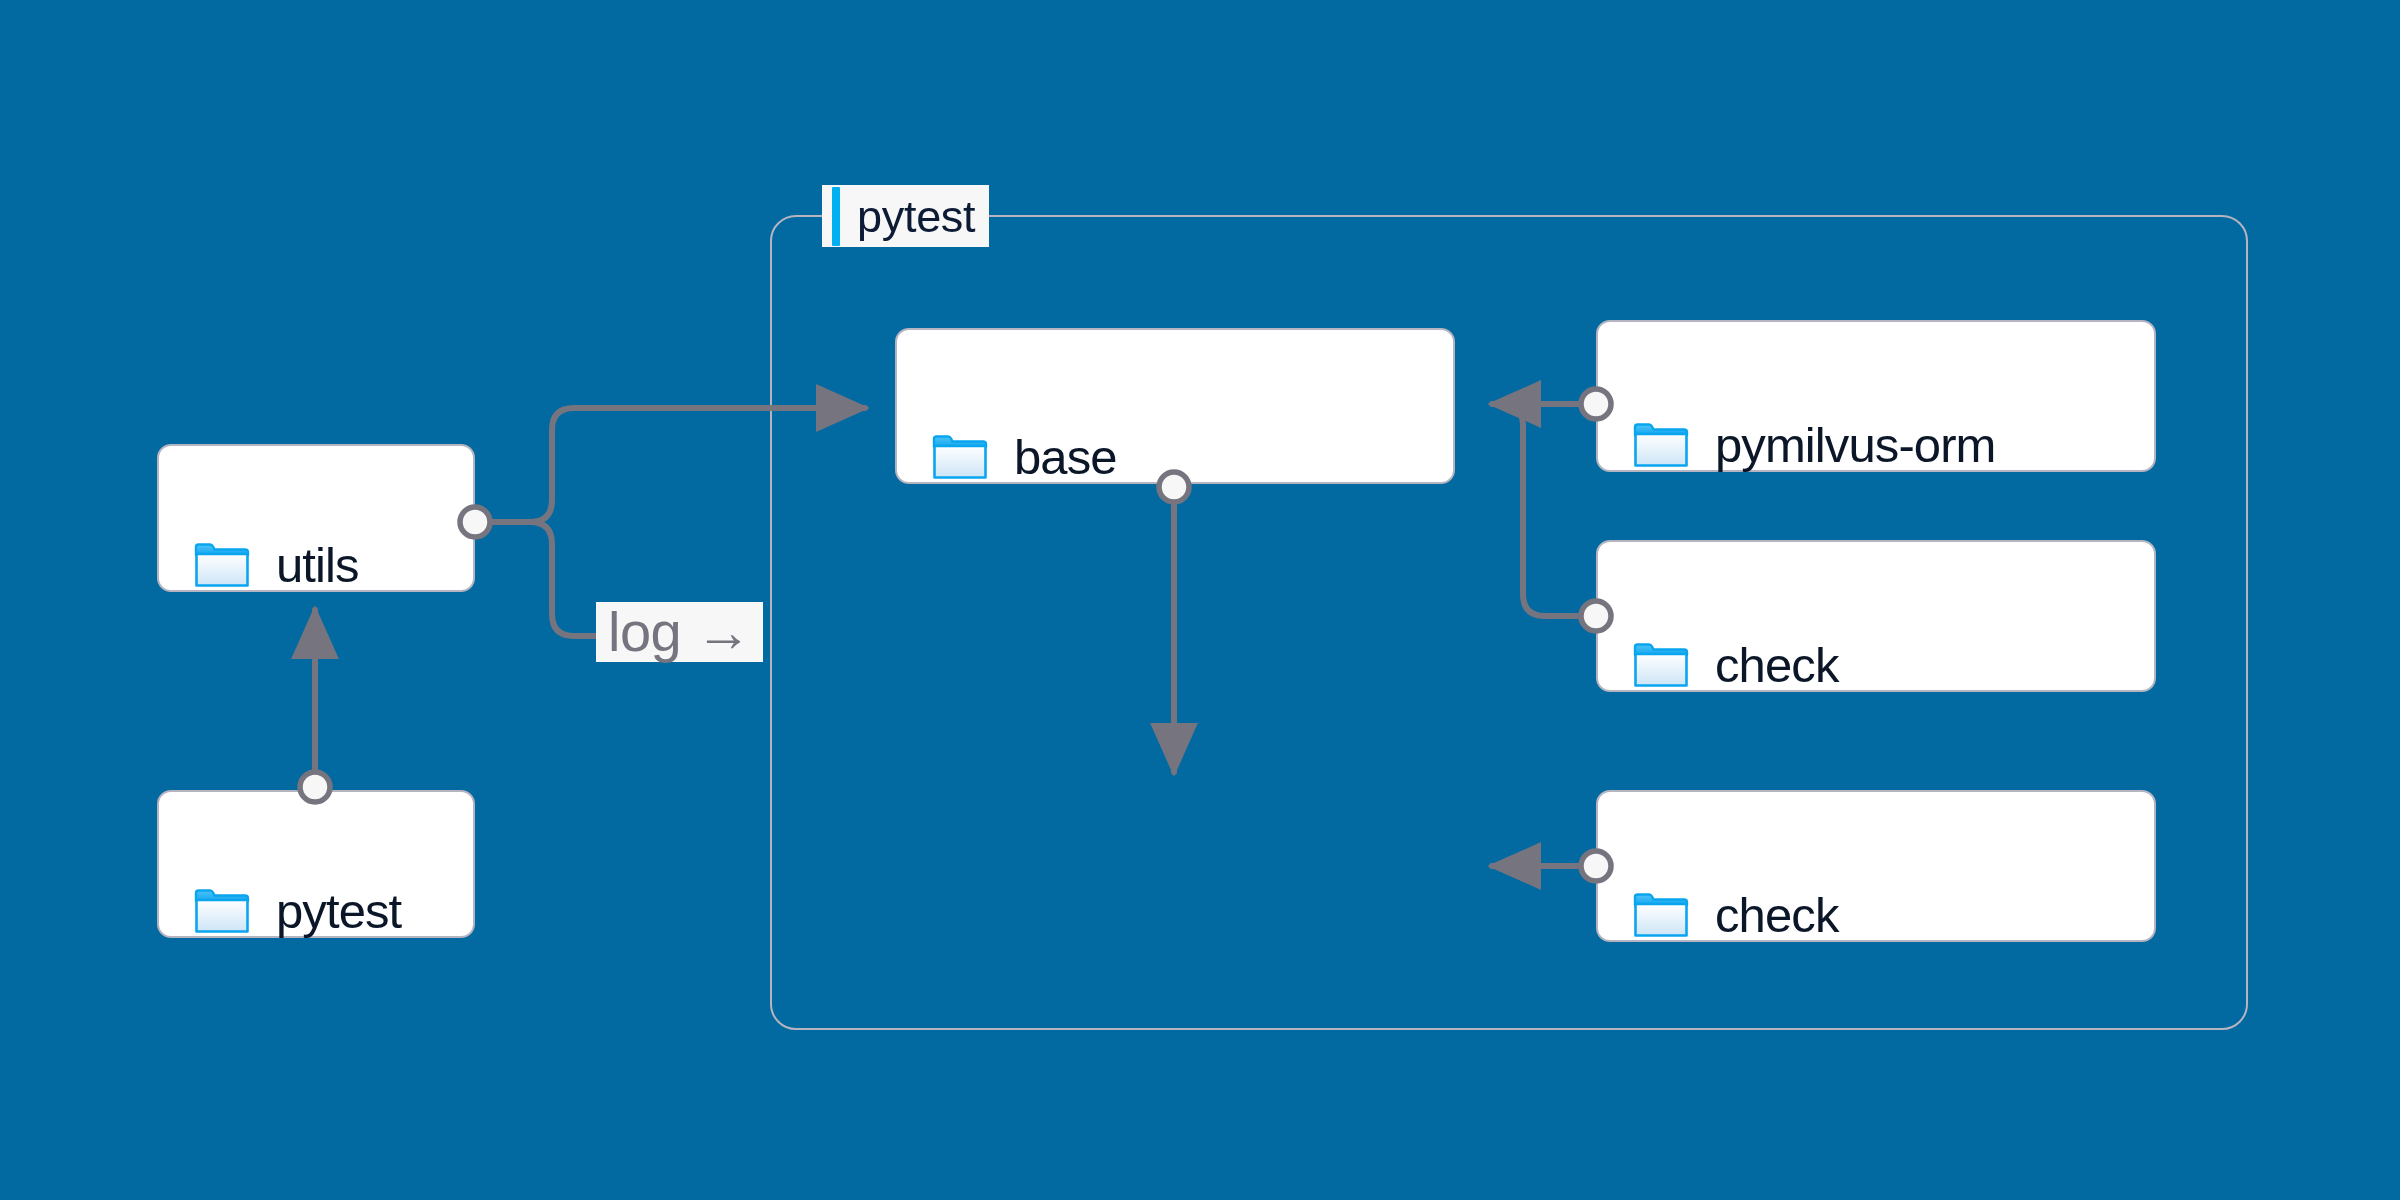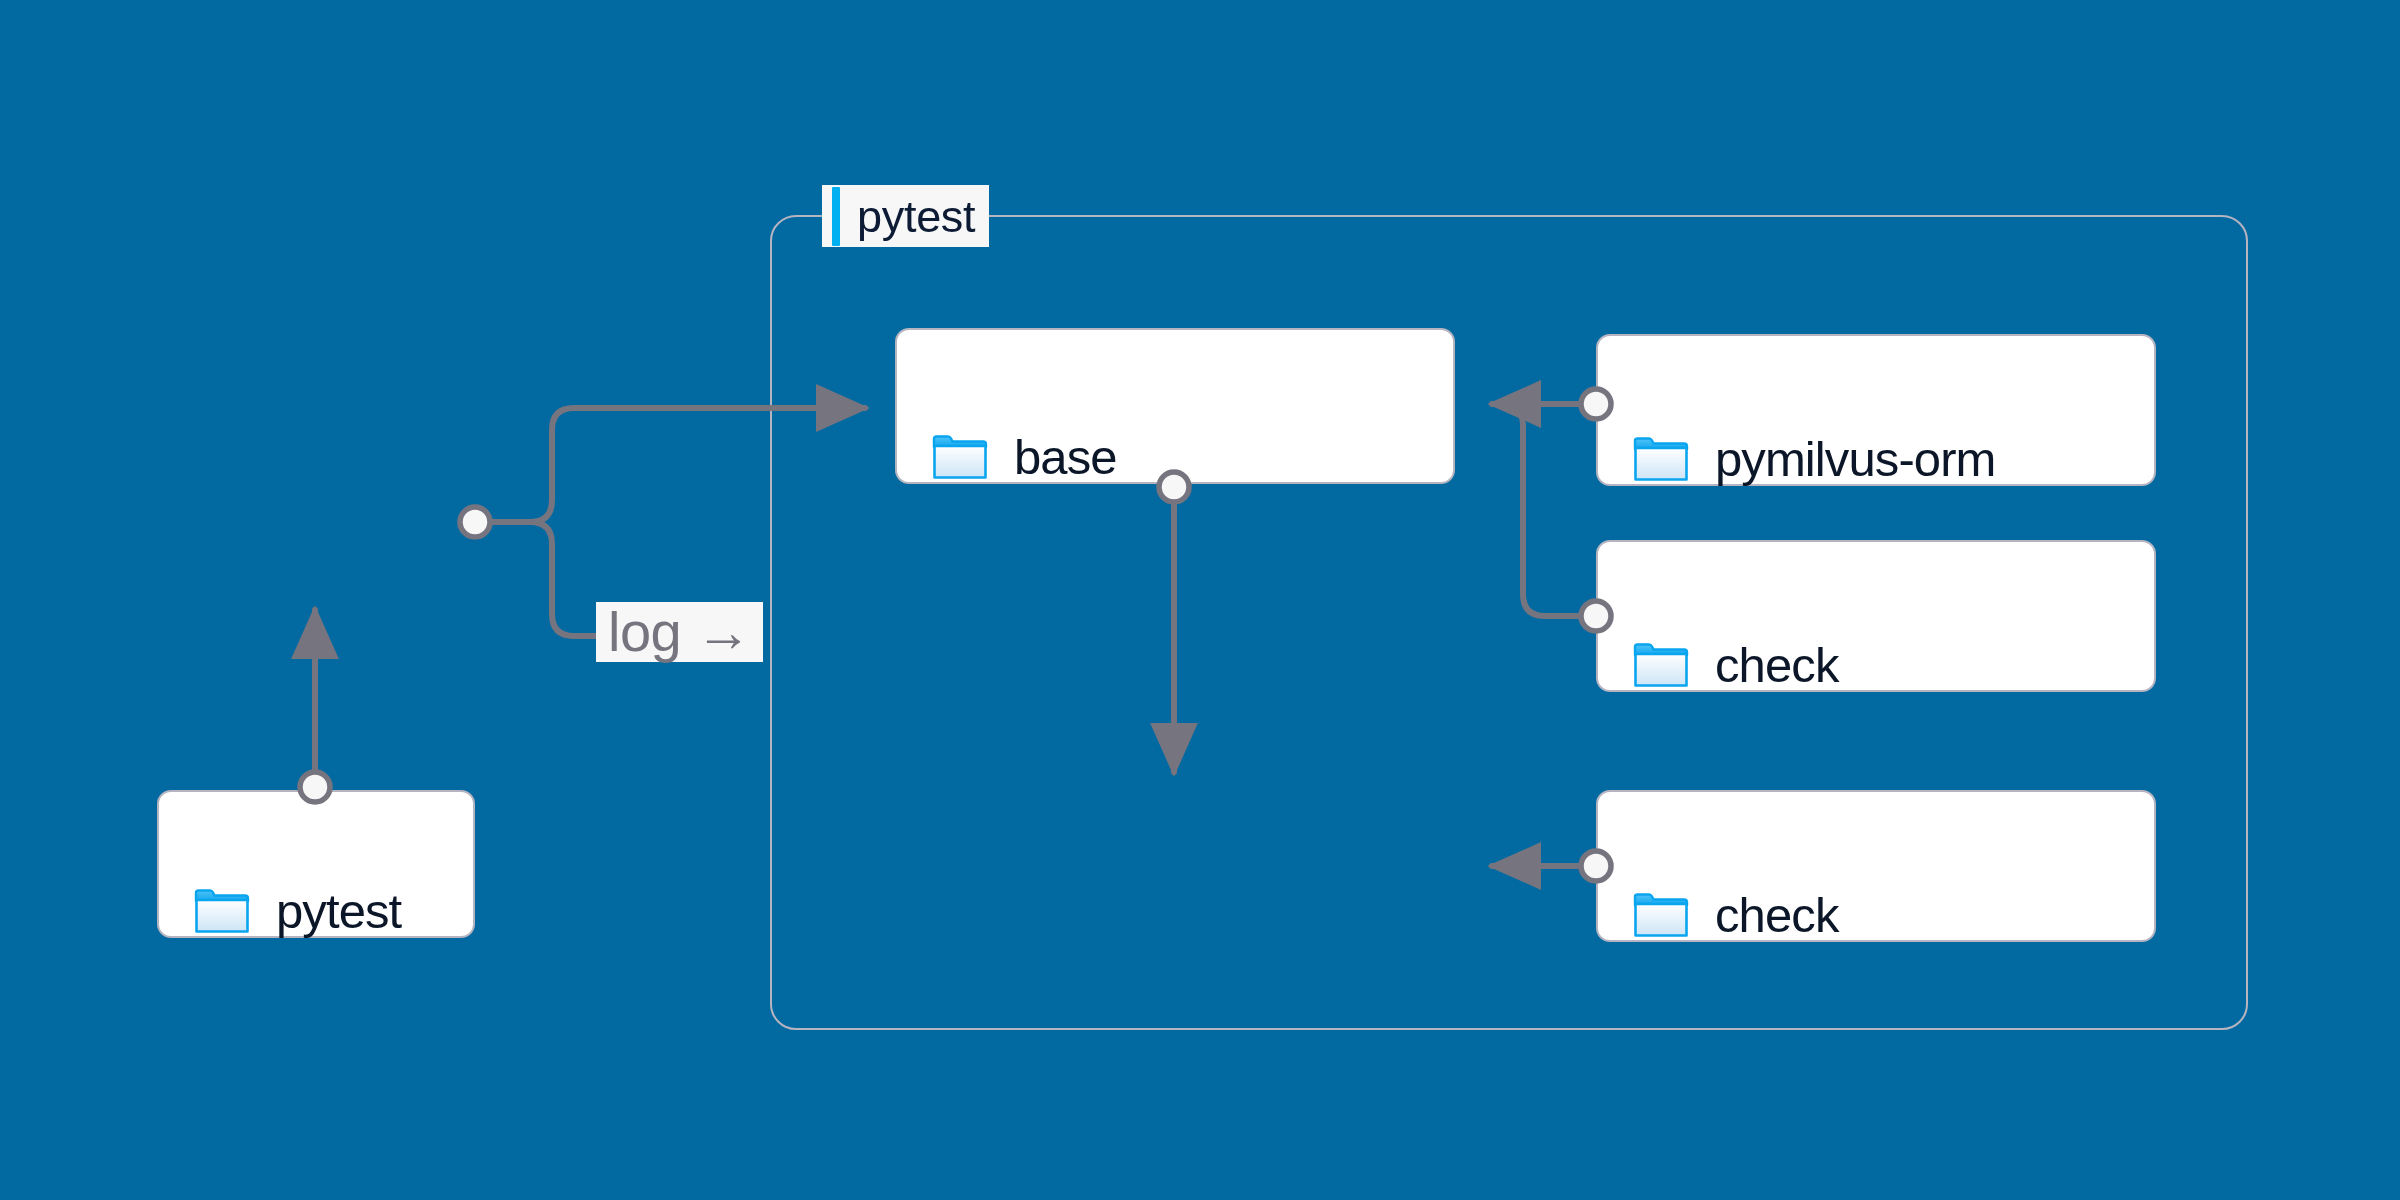--- a/index.html
+++ b/index.html
@@ -152,20 +152,29 @@
       </g>
     </g>
   </svg>
 
   <div class="group-box" id="group-pytest" style="left: 770px; top: 215px; width: 1478px; height: 815px; border-color: rgb(181, 180, 192);"></div>
   <div class="group-label-wrap" id="group-pytest-label" style="left: 822px; top: 185px; background: rgb(247, 247, 248);">
     <div class="group-accent" id="group-accent" style="background: rgb(0, 176, 240);"></div>
     <div class="group-label">pytest</div>
   </div>
 
+  <div class="node" id="node-utils" style="left: 157px; top: 444px; width: 318px; height: 148px; border-color: rgb(181, 180, 192); background: rgb(255, 255, 255);">
+    <div class="node-inner">
+      <svg class="folder-icon" viewBox="0 0 58 47" xmlns="http://www.w3.org/2000/svg">
+        <path d="M3,9 L3,5 Q3,2.5 5.5,2.5 L17,2.5 Q19,2.5 20,4.5 L21.5,7.5 L52,7.5 Q55,7.5 55,10.5 L55,13 L3,13 Z" fill="url(#folderTabGrad)" stroke="#0aa5ef" stroke-width="2.4" stroke-linejoin="round"></path>
+        <path d="M3.5,12 L54.5,12 L54.5,43.5 L3.5,43.5 Z" fill="url(#folderGrad)" stroke="#0aa5ef" stroke-width="2.6" stroke-linejoin="round"></path>
+      </svg>
+      <span class="node-label">utils</span>
+    </div>
+  </div>
 
   <div class="node" id="node-config" style="left: 157px; top: 790px; width: 318px; height: 148px; border-color: rgb(181, 180, 192); background: rgb(255, 255, 255);">
     <div class="node-inner">
       <svg class="folder-icon" viewBox="0 0 58 47" xmlns="http://www.w3.org/2000/svg">
         <path d="M3,9 L3,5 Q3,2.5 5.5,2.5 L17,2.5 Q19,2.5 20,4.5 L21.5,7.5 L52,7.5 Q55,7.5 55,10.5 L55,13 L3,13 Z" fill="url(#folderTabGrad)" stroke="#0aa5ef" stroke-width="2.4" stroke-linejoin="round"></path>
         <path d="M3.5,12 L54.5,12 L54.5,43.5 L3.5,43.5 Z" fill="url(#folderGrad)" stroke="#0aa5ef" stroke-width="2.6" stroke-linejoin="round"></path>
       </svg>
       <span class="node-label">pytest</span>
     </div>
   </div>
@@ -174,21 +183,21 @@
     <div class="node-inner">
       <svg class="folder-icon" viewBox="0 0 58 47" xmlns="http://www.w3.org/2000/svg">
         <path d="M3,9 L3,5 Q3,2.5 5.5,2.5 L17,2.5 Q19,2.5 20,4.5 L21.5,7.5 L52,7.5 Q55,7.5 55,10.5 L55,13 L3,13 Z" fill="url(#folderTabGrad)" stroke="#0aa5ef" stroke-width="2.4" stroke-linejoin="round"></path>
         <path d="M3.5,12 L54.5,12 L54.5,43.5 L3.5,43.5 Z" fill="url(#folderGrad)" stroke="#0aa5ef" stroke-width="2.6" stroke-linejoin="round"></path>
       </svg>
       <span class="node-label">base</span>
     </div>
   </div>
 
 
-  <div class="node" id="node-pymilvus-orm" style="left: 1596px; top: 334px; width: 560px; height: 152px; border-color: rgb(181, 180, 192); background: rgb(255, 255, 255);">
+  <div class="node" id="node-pymilvus-orm" style="left: 1596px; top: 320px; width: 560px; height: 152px; border-color: rgb(181, 180, 192); background: rgb(255, 255, 255);">
     <div class="node-inner">
       <svg class="folder-icon" viewBox="0 0 58 47" xmlns="http://www.w3.org/2000/svg">
         <path d="M3,9 L3,5 Q3,2.5 5.5,2.5 L17,2.5 Q19,2.5 20,4.5 L21.5,7.5 L52,7.5 Q55,7.5 55,10.5 L55,13 L3,13 Z" fill="url(#folderTabGrad)" stroke="#0aa5ef" stroke-width="2.4" stroke-linejoin="round"></path>
         <path d="M3.5,12 L54.5,12 L54.5,43.5 L3.5,43.5 Z" fill="url(#folderGrad)" stroke="#0aa5ef" stroke-width="2.6" stroke-linejoin="round"></path>
       </svg>
       <span class="node-label">pymilvus-orm</span>
     </div>
   </div>
 
   <div class="node" id="node-check" style="left: 1596px; top: 540px; width: 560px; height: 152px; border-color: rgb(181, 180, 192); background: rgb(255, 255, 255);">

